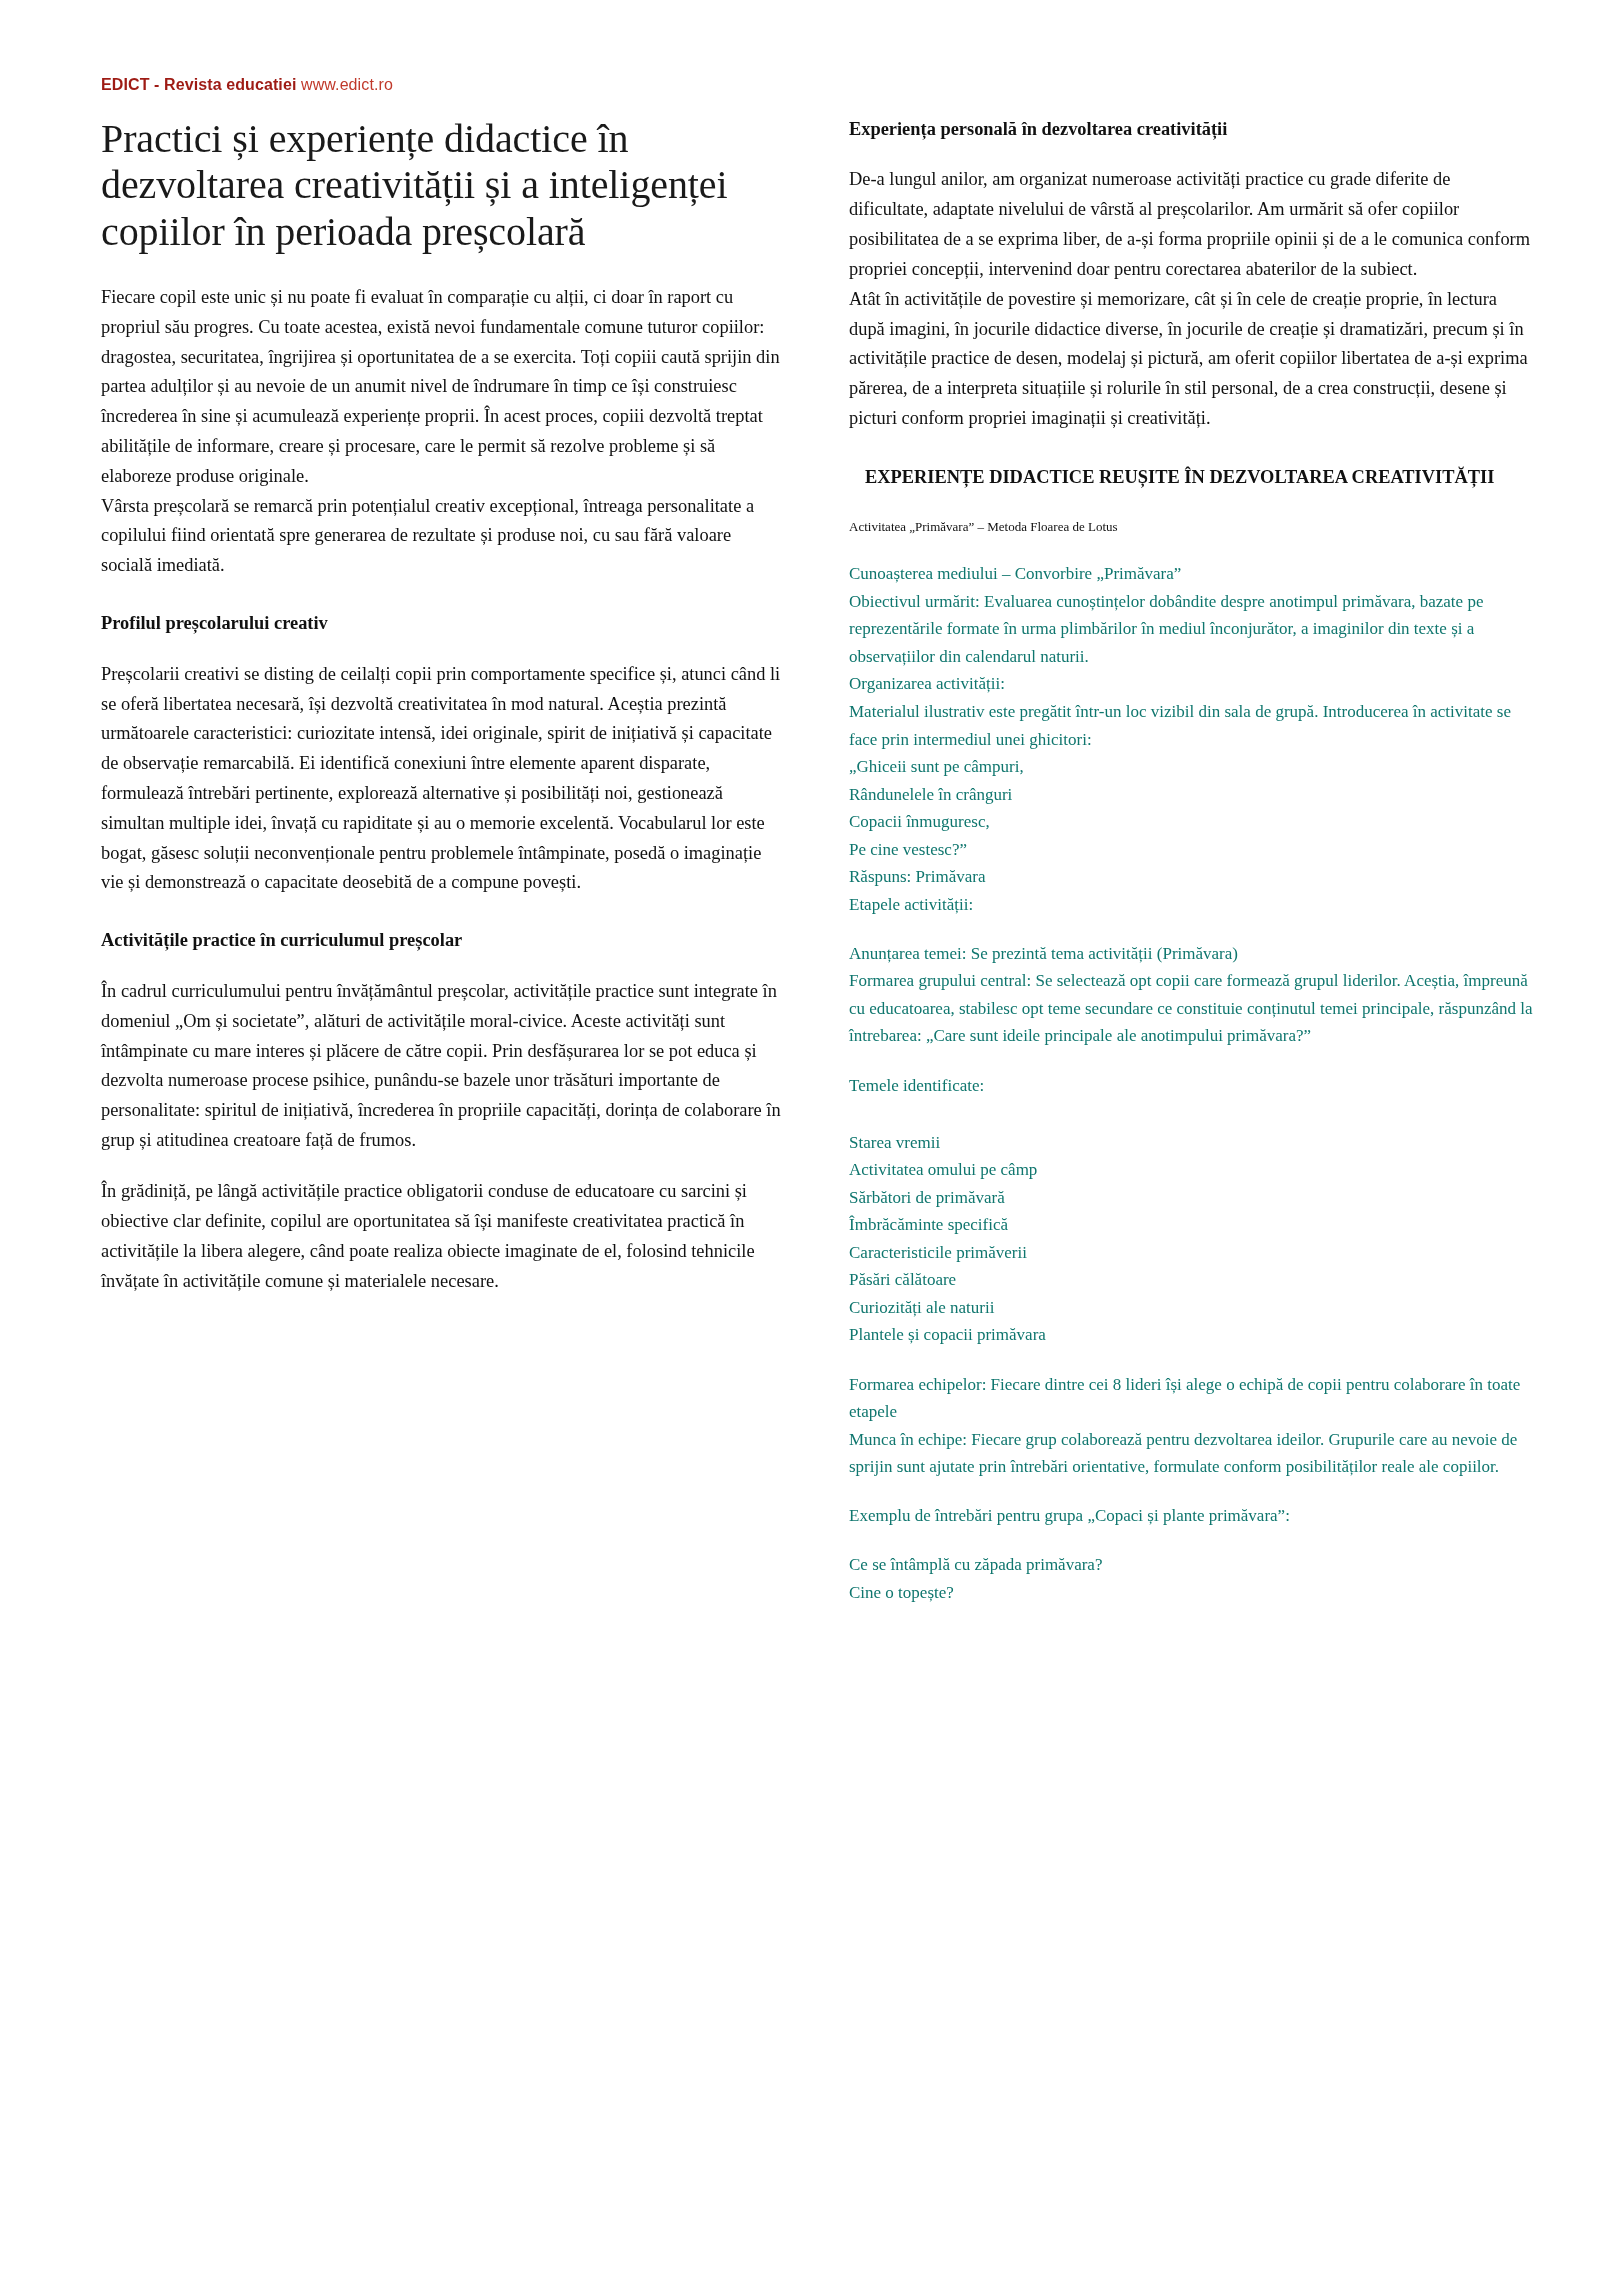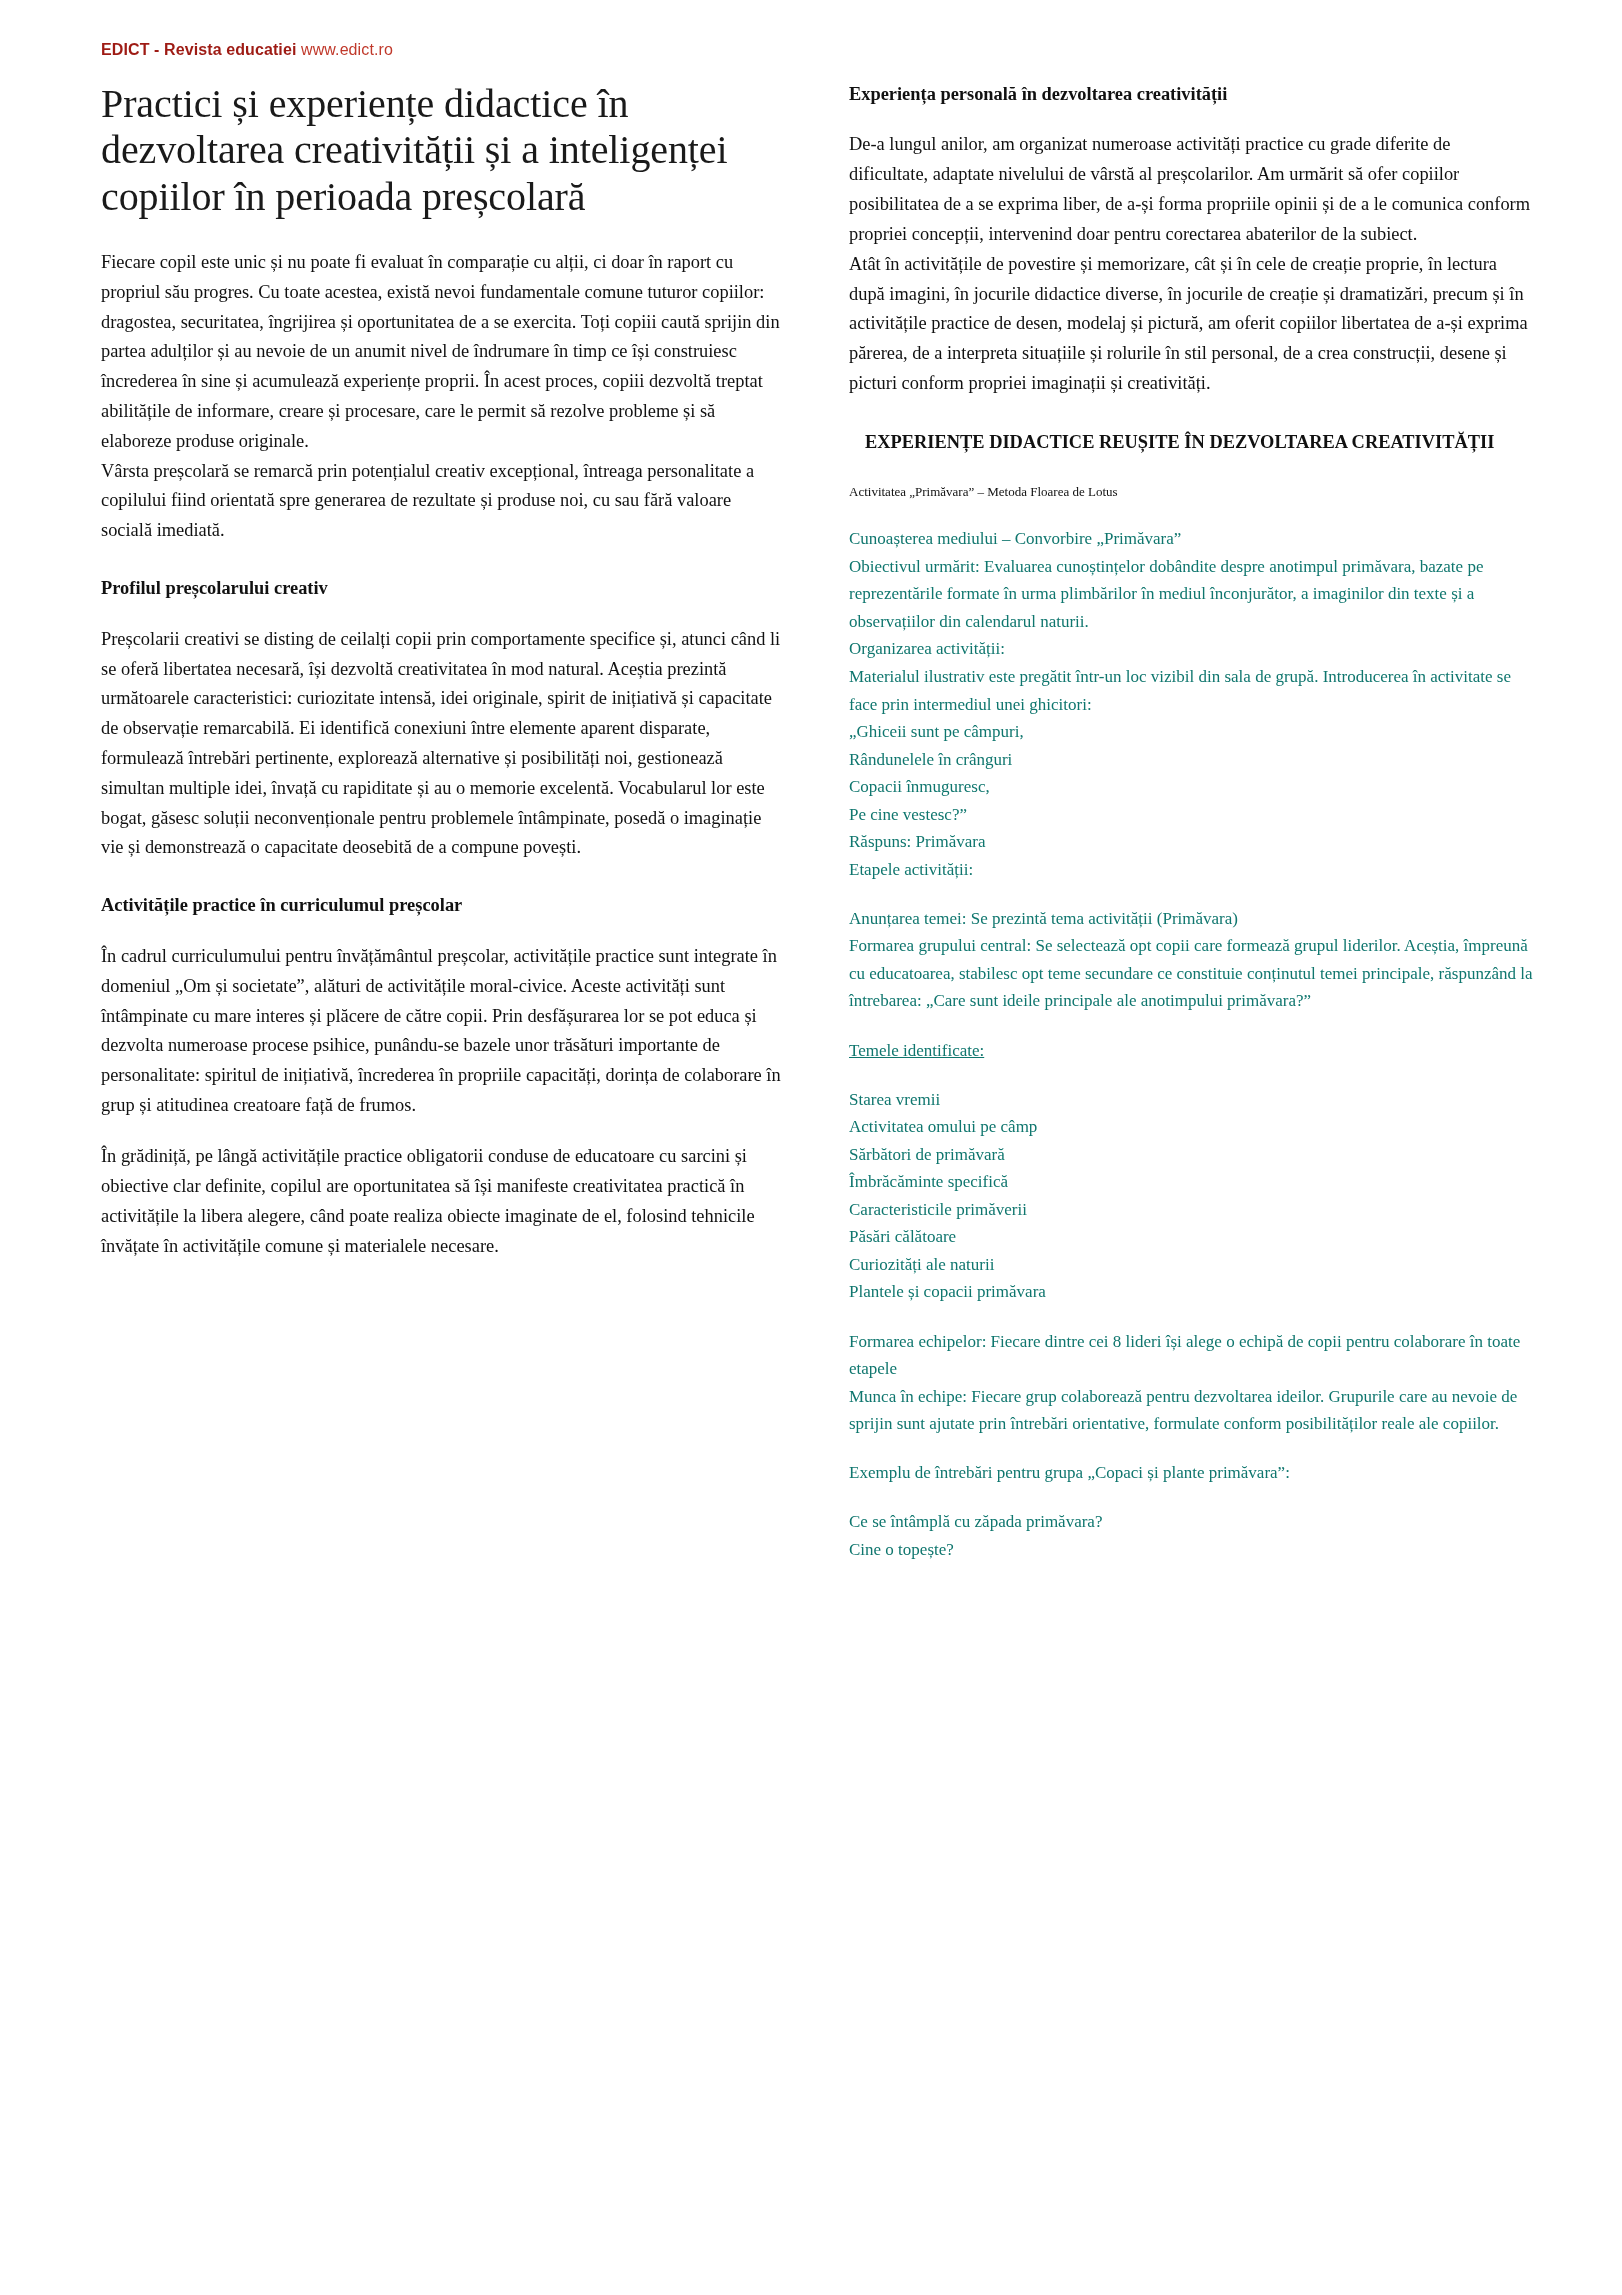--- a/index.html
+++ b/index.html
@@ -6,21 +6,21 @@
     margin: 0;
     padding: 0;
     background: #ffffff;
   }
   .page {
     position: relative;
     width: 1623px;
     height: 1918px;
     background: #ffffff;
     box-sizing: border-box;
-    padding: 40px 101px 0 101px;
+    padding: 75px 101px 0 101px;
     font-family: "Liberation Serif", "DejaVu Serif", serif;
   }
 
   
   .masthead {
     font-family: "Liberation Sans", "DejaVu Sans", sans-serif;
     font-size: 16px;
     line-height: 1.2;
     letter-spacing: 0.1px;
     margin-bottom: 21.6px;
@@ -90,21 +90,21 @@
     margin: 28px 0 23px 0;
     color: #111;
   }
 
   .lines {
     font-size: 17px;
     line-height: 1.62;
     margin: 0 0 21.6px 0;
     color: #0f766e;
   }
-  .lines.nogap { margin-bottom: 0; text-decoration: underline; }
+  .lines.nogap { margin-bottom: 8px; }
   .lines > div { display: block; }
 
   .spacer-sm { height: 21.6px; }
 
   
   .folio {
     position: absolute;
     left: 0;
     right: 0;
     top: 2191px;

